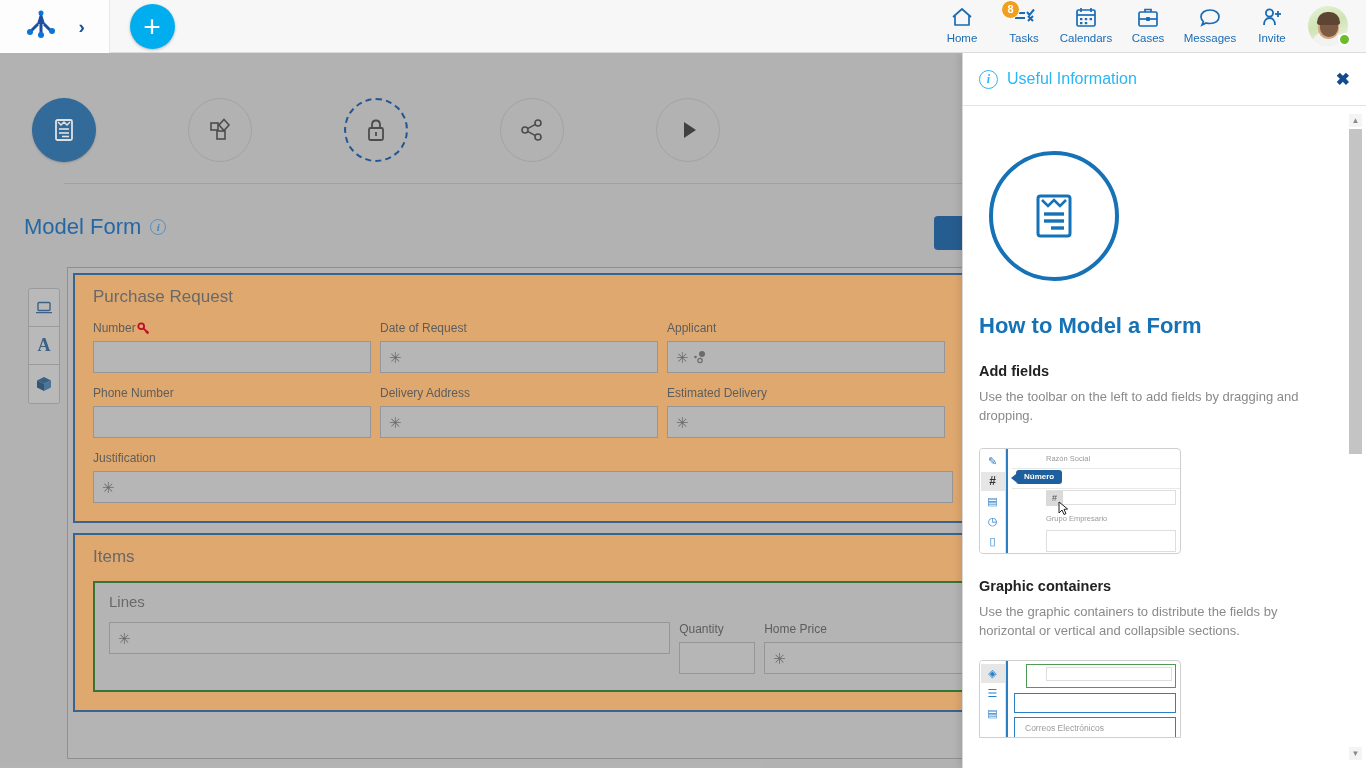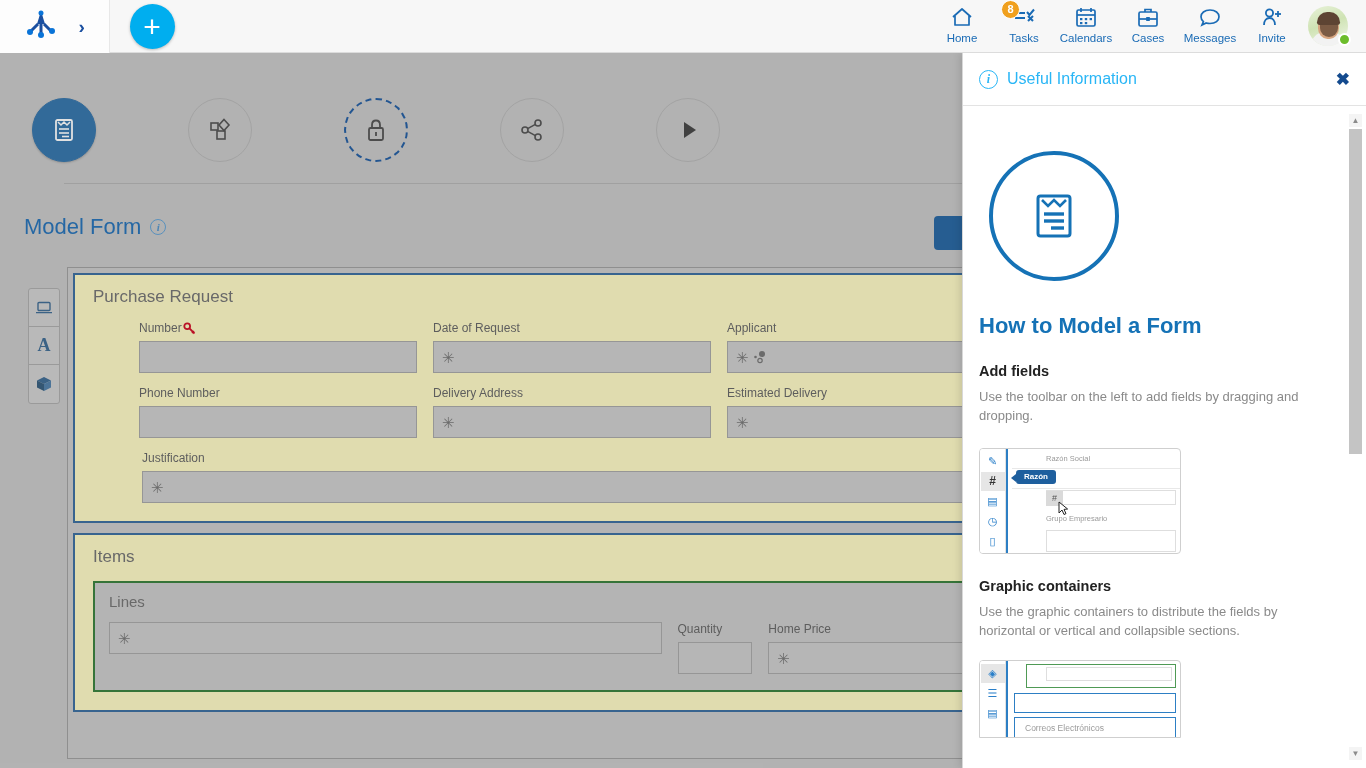--- a/index.html
+++ b/index.html
@@ -94,30 +94,30 @@
     font-family: "Liberation Serif", serif; font-size: 18px; font-weight: bold;
   }
   .stool-btn:last-child { border-bottom: none; }
 
   
   .form-canvas {
     position: absolute; left: 67px; top: 267px; width: 1010px; min-height: 492px;
     background: #c8c8c8; border: 1px solid #9c9c9c;
   }
   .section {
-    margin: 5px; border: 2px solid #31679c; background: #fef9c3;
+    margin: 5px; border: 2px solid #31679c; background: #fdba74;
     padding: 12px 18px 18px 18px;
   }
   .section-title { font-size: 17px; color: #6d6d6d; margin-bottom: 14px; }
   .subsection {
     border: 2px solid #2f7a33; background: #c8c8c8;
     padding: 10px 14px 16px 14px;
   }
   .subsection-title { font-size: 15px; color: #6d6d6d; margin-bottom: 12px; }
-  .field-row { display: flex; gap: 16px; margin-bottom: 13px; justify-content: center; }
+  .field-row { display: flex; gap: 9px; margin-bottom: 13px; }
   .field { display: flex; flex-direction: column; }
   .field-label { font-size: 12px; color: #5f5f5f; margin-bottom: 6px; display: flex; align-items: center; gap: 1px; }
   .field-input {
     height: 32px; border: 1px solid #a4a4a4; background: #cbcbcb;
     display: flex; align-items: center; padding: 0 8px; gap: 4px; cursor: text;
   }
   .ast { color: #6f6f6f; font-size: 15px; line-height: 1; }
   .w-col { width: 278px; }
   .w-qty { width: 78px; }
   .w-desc { width: 576px; }
@@ -511,21 +511,21 @@
             <div class="illus-ic">▤</div>
             <div class="illus-ic">◷</div>
             <div class="illus-ic">▯</div>
           </div>
           <div class="illus-main">
             <div class="il-row">Razón Social</div>
             <div class="il-row"></div>
             <div class="il-input"></div>
             <div class="il-row" style="border:none;margin-top:4px;">Grupo Empresario</div>
             <div class="il-input" style="height:22px;"></div>
-            <span class="tag-pill">Razón</span>
+            <span class="tag-pill">Número</span>
             <span class="drag-chip">#</span>
             <svg class="cursor-ar" width="11" height="15" viewBox="0 0 11 15">
               <path d="M1 1 L1 12 L4 9 L6 13.5 L8 12.6 L6 8.4 L9.6 8 Z" fill="#fff" stroke="#222" stroke-width="1"></path>
             </svg>
           </div>
         </div>
 
         <h2 class="panel-h2">Graphic containers</h2>
         <p class="panel-p">Use the graphic containers to distribute the fields by horizontal or vertical and collapsible sections.</p>
 

